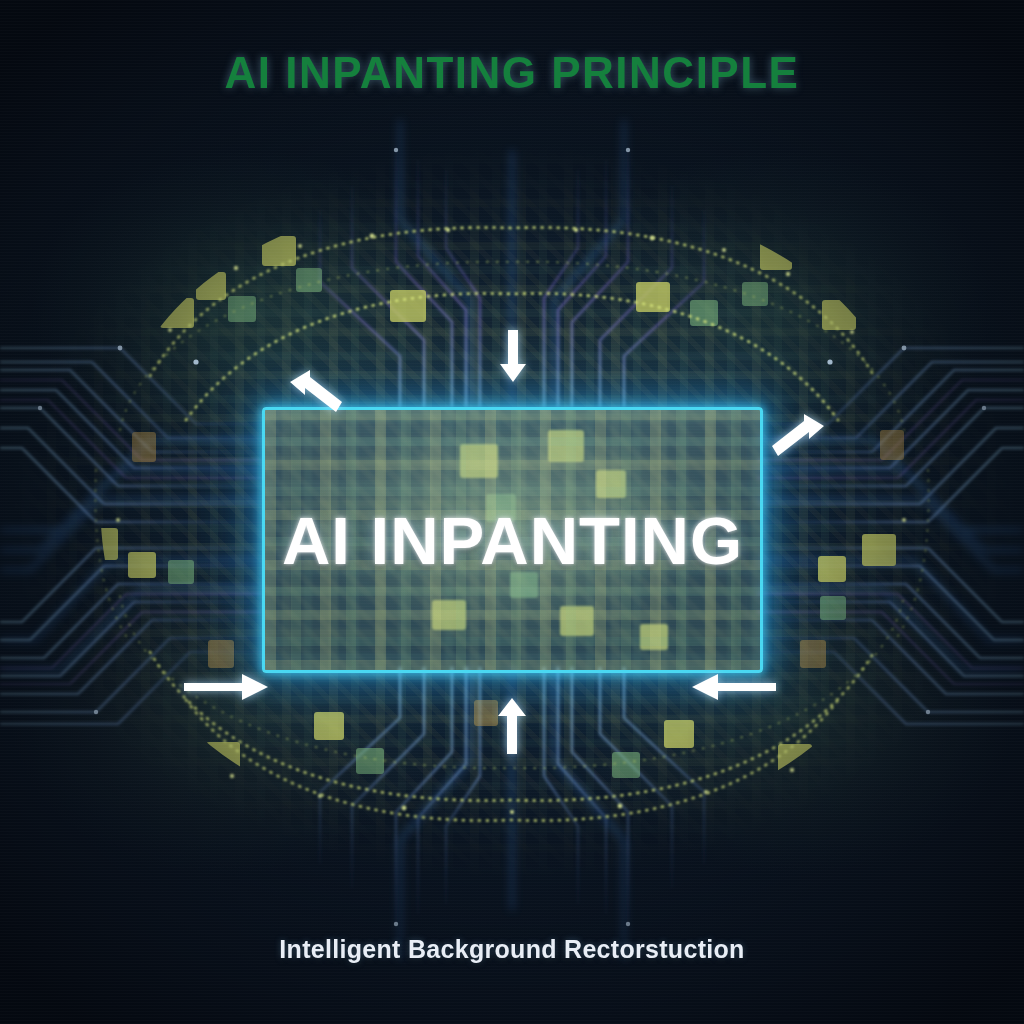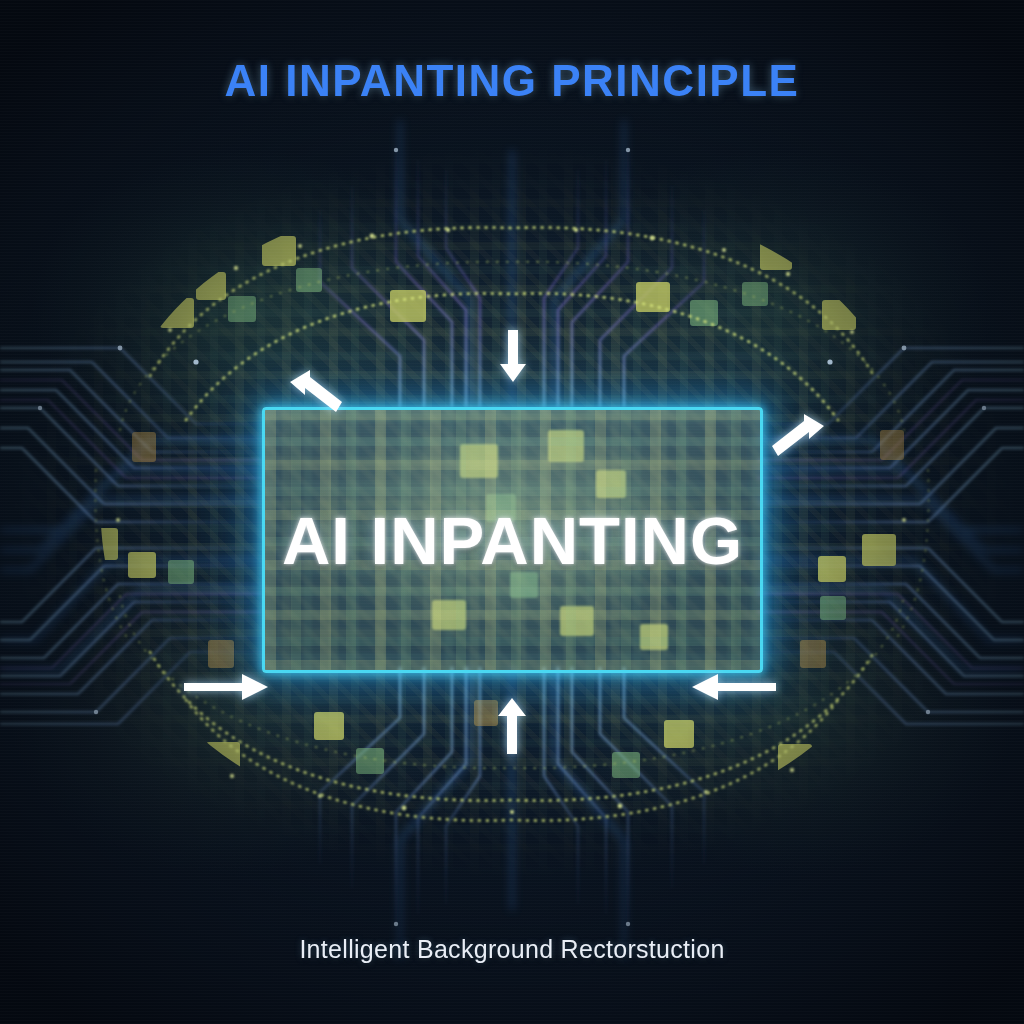--- a/index.html
+++ b/index.html
@@ -116,32 +116,31 @@
       0 3px 7px rgba(0,0,0,0.55);
   }
 
   
   #title {
     position: absolute;
     left: 0; right: 0; top: 48px;
     text-align: center;
     font-size: 44px;
     font-weight: bold;
-    color: #3b82f6;
+    color: #15803d;
     letter-spacing: 1.5px;
     text-shadow: 0 0 8px rgba(150,210,255,0.40), 0 2px 6px rgba(0,0,0,0.6);
     z-index: 20;
-    margin-top: 8px;
   }
   #subtitle {
     position: absolute;
     left: 0; right: 0; top: 935px;
     text-align: center;
     font-size: 25px;
-    font-weight: normal;
+    font-weight: bold;
     color: #e9eef6;
     letter-spacing: 0.3px;
     text-shadow: 0 0 6px rgba(120,180,230,0.35), 0 2px 5px rgba(0,0,0,0.7);
     z-index: 20;
   }
 
   
   .arrow { position: absolute; z-index: 15; }
   .arrow svg { display: block; filter: drop-shadow(0 0 5px rgba(180,225,255,0.75)); }
 </style>

